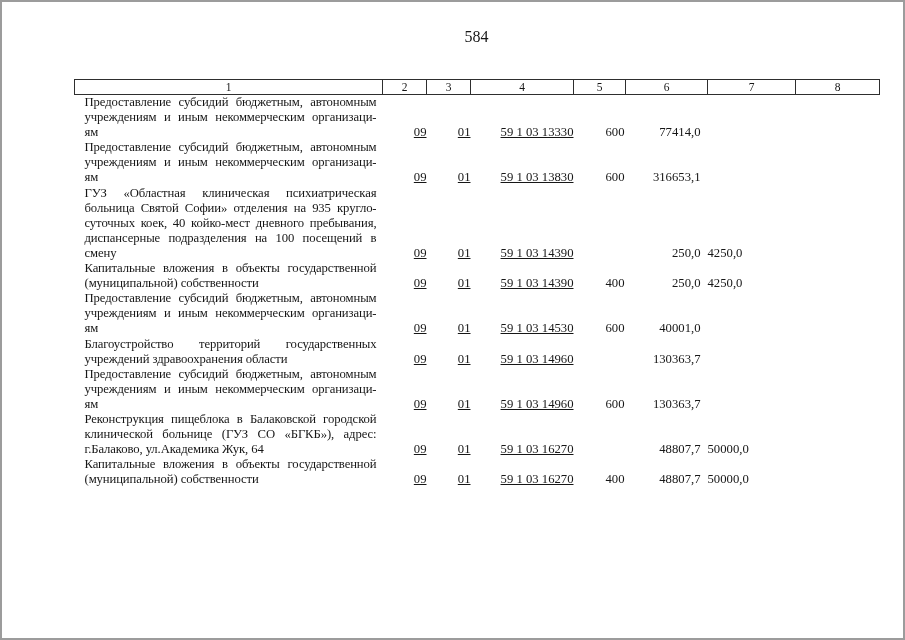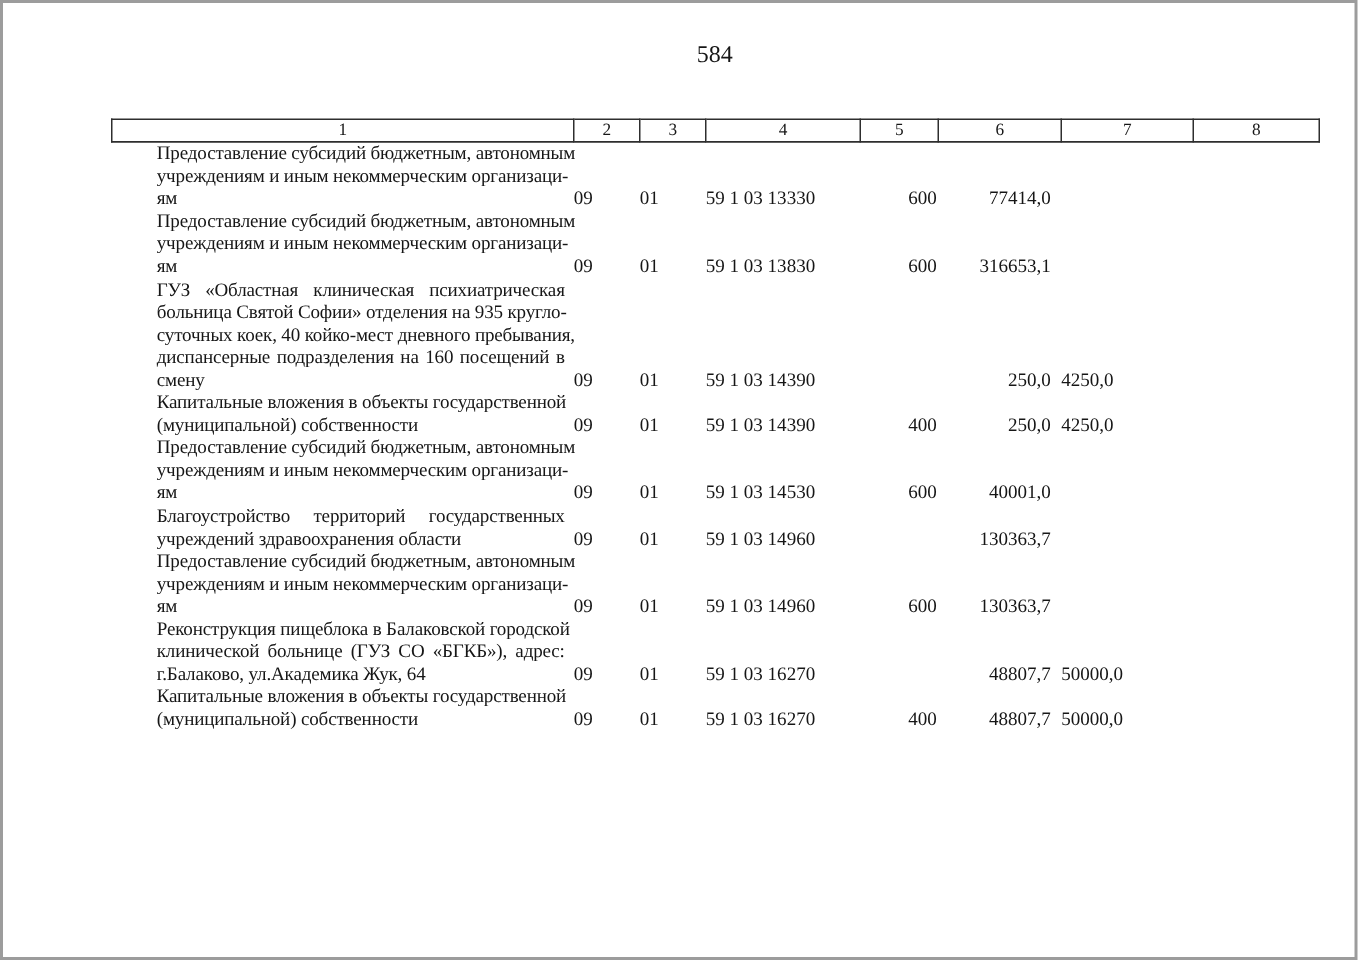--- a/index.html
+++ b/index.html
@@ -35,23 +35,23 @@
     text-align: center;
     line-height: 12px;
   }
   tbody td {
     vertical-align: bottom;
     padding: 0;
     font-size: 12.7px;
     line-height: 15.1px;
   }
   td.c1 { padding: 0 6px 0 10px; letter-spacing: -0.1px; }
-  td.c1 .ln { white-space: nowrap; text-align: left; margin-left: 20px; }
+  td.c1 .ln { white-space: nowrap; text-align: left; }
   td.c1 .ln.j { text-align: justify; text-align-last: justify; }
-  td.c2, td.c3, td.c4 { text-align: left; }
+  td.c2, td.c3, td.c4 { text-align: right; text-decoration: underline; }
   td.c5 { text-align: right; padding-right: 1px; }
   td.c6 { text-align: right; padding-right: 7px; }
   td.c7 { text-align: left; padding-right: 5px; }
   td.c8 { text-align: right; }
 </style>
 </head>
 <body>
 
 <div class="page-number">584</div>
 
@@ -105,21 +105,21 @@
         <td class="c5">600</td>
         <td class="c6">316653,1</td>
         <td class="c7"></td>
         <td class="c8"></td>
       </tr>
       <tr>
         <td class="c1">
           <div class="ln j">ГУЗ «Областная клиническая психиатрическая</div>
           <div class="ln j">больница Святой Софии» отделения на 935 кругло-</div>
           <div class="ln j">суточных коек, 40 койко-мест дневного пребывания,</div>
-          <div class="ln j">диспансерные подразделения на 160 посещений в</div>
+          <div class="ln j">диспансерные подразделения на 100 посещений в</div>
           <div class="ln">смену</div>
         </td>
         <td class="c2">09</td>
         <td class="c3">01</td>
         <td class="c4">59 1 03 14390</td>
         <td class="c5"></td>
         <td class="c6">250,0</td>
         <td class="c7">4250,0</td>
         <td class="c8"></td>
       </tr>

